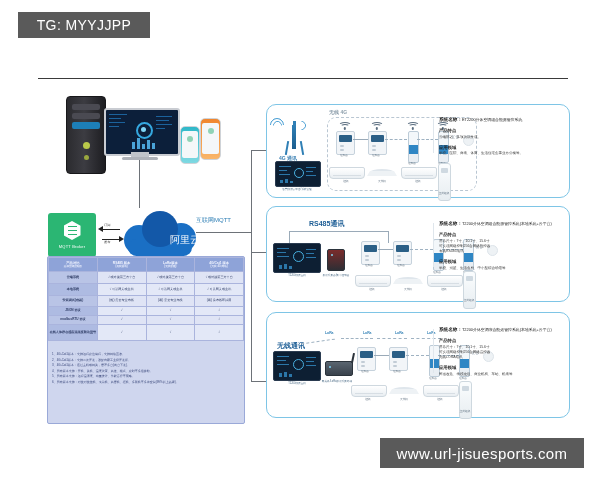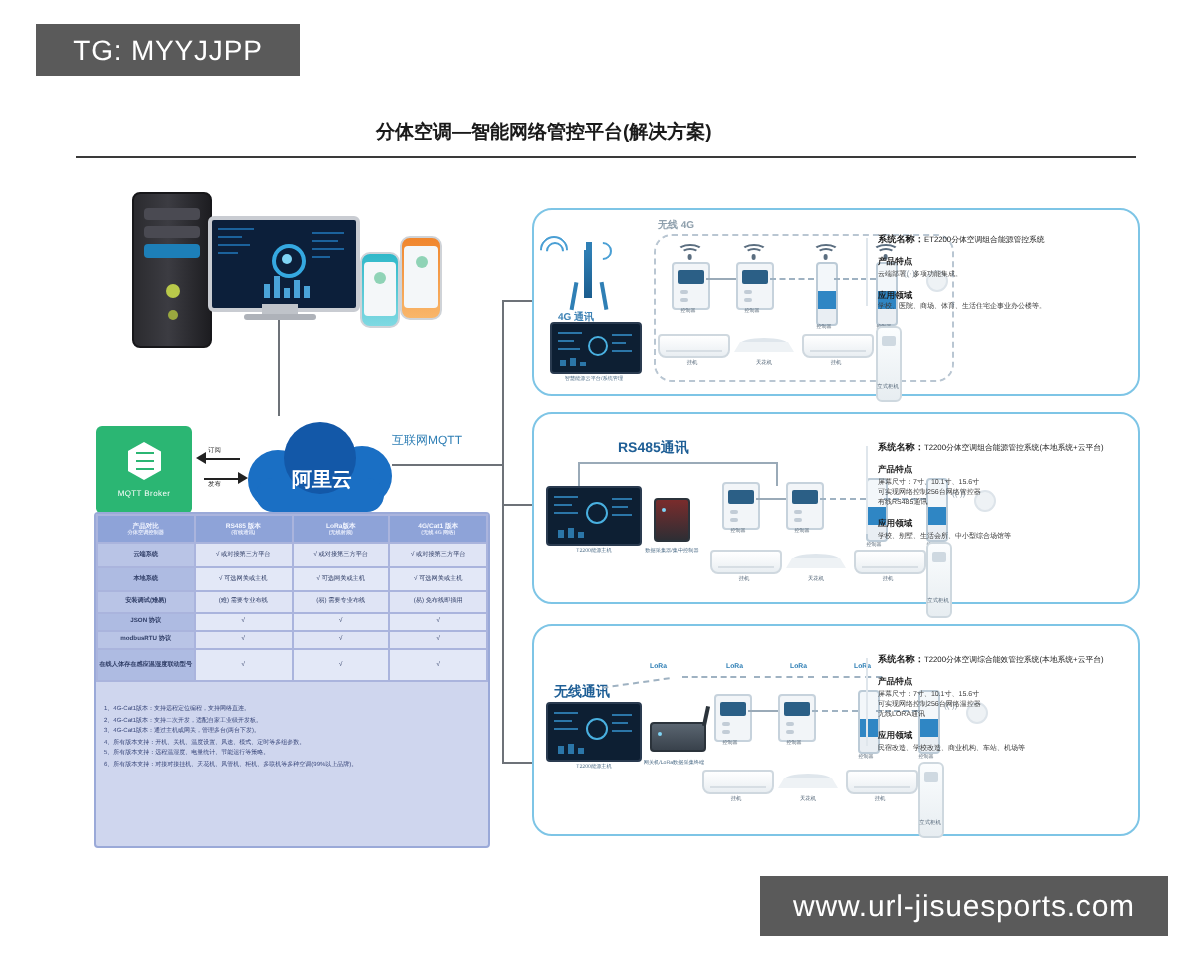--- a/index.html
+++ b/index.html
@@ -59,21 +59,21 @@
   .arrowpair .ar{position:absolute;height:1px;background:#222;}
   .arrowpair .lbl{position:absolute;font-size:3.2px;color:#333;white-space:nowrap;}
   .tri{position:absolute;width:0;height:0;}
 
   .cloud{position:absolute;left:122px;top:205px;width:78px;height:52px;}
   .cloud .c{position:absolute;border-radius:50%;background:#1a6fc4;}
   .cloud .c1{left:2px;top:20px;width:30px;height:30px;}
   .cloud .c2{left:20px;top:6px;width:36px;height:36px;background:#1358a8;}
   .cloud .c3{left:44px;top:18px;width:30px;height:30px;}
   .cloud .cbar{position:absolute;left:6px;top:34px;width:64px;height:17px;border-radius:9px;background:#1a6fc4;}
-  .cloud .ctxt{position:absolute;left:0;top:28px;width:78px;text-align:center;color:#fff;font-size:10px;font-weight:bold;}
+  .cloud .ctxt{position:absolute;left:0;top:28px;width:78px;text-align:right;color:#fff;font-size:10px;font-weight:normal;}
 
   
   .line{position:absolute;background:#6d7278;}
   .mqtt-label{position:absolute;left:196px;top:216px;font-size:6px;color:#2f7fb5;white-space:nowrap;}
 
   
   .tablecard{position:absolute;left:47px;top:256px;width:196px;height:166px;background:#cfd6ee;
      border:1px solid #9aa9d8;border-radius:2px;overflow:hidden;}
   table.cmp{width:100%;border-collapse:collapse;table-layout:fixed;}
   table.cmp th,table.cmp td{border:.5px solid #aab4dd;padding:0;text-align:center;vertical-align:middle;
@@ -169,21 +169,20 @@
 </style>
 </head>
 <body>
 
 <div class="stage">
 
   <div class="wm wm-url">www.url-jisuesports.com</div>
   <div class="wm wm-tg">TG: MYYJJPP</div>
 
   <div class="title-wrap">
-    <div class="title-text">分体空调—智能网络管控平台(解决方案)</div>
     <div class="title-rule"></div>
   </div>
 
   <div class="pc-tower">
     <div class="bay b1"></div>
       <div class="bay b2"></div>
       <div class="bay blue"></div>
     <div class="dot"></div>
       <div class="dot2"></div>
   </div>

